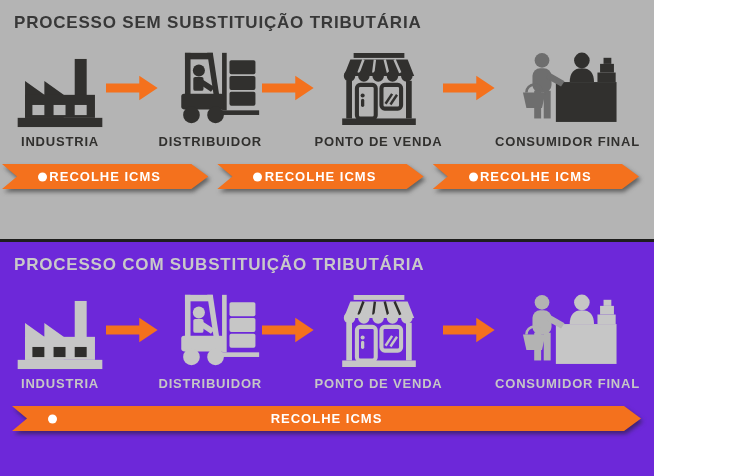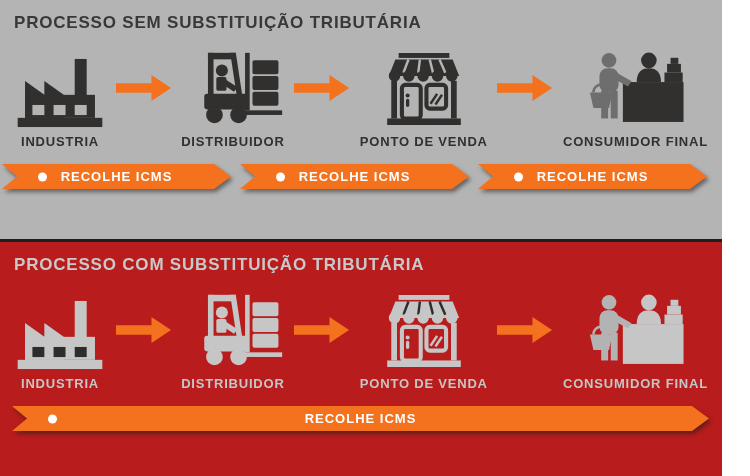--- a/index.html
+++ b/index.html
@@ -1,28 +1,28 @@
 <!DOCTYPE html>
 <html><head>
 <meta charset="utf-8">
 <style>
   html,body { margin:0; padding:0; }
   body { font-family:"Liberation Sans", sans-serif; }
 
   .infographic {
-    width:722px; height:476px; overflow:hidden; position:relative;
+    width:654px; height:476px; overflow:hidden; position:relative;
   }
 
   .panel { width:100%; box-sizing:border-box; }
   .panel-top {
     height:239px; background:#b4b4b4;
     --icon:#31302e; --muted:#6e6e6e; --cut:#b4b4b4; --text:#383838;
   }
   .panel-bottom {
-    height:237px; background:#b91c1c; border-top:3px solid #1e1e1d;
+    height:237px; background:#6d28d9; border-top:3px solid #1e1e1d;
     --icon:#c6c6c6; --muted:#b3b3b3; --cut:#2e2d2b; --text:#c9c9c9;
   }
 
   .title {
     margin:0; padding:13px 0 0 14px;
     font-size:17px; font-weight:bold; letter-spacing:.8px;
     color:var(--text);
   }
 
   .stage-row {
@@ -30,21 +30,21 @@
     padding:0 14px; margin-top:8px; height:108px;
   }
   .stage { display:flex; flex-direction:column; align-items:center; color:var(--icon); }
   .stage svg { display:block; color:var(--icon); }
   .stage-label {
     font-size:13px; font-weight:bold; letter-spacing:.8px;
     margin-top:5px; color:var(--icon); white-space:nowrap;
   }
   .arrow-svg { align-self:center; margin-bottom:14px; color:#f4711d; }
 
-  .ribbon-row { display:flex; gap:9px; margin:15px 15px 0 2px;justify-content:flex-end; }
+  .ribbon-row { display:flex; gap:9px; margin:15px 15px 0 2px; }
   .panel-bottom .ribbon-row { margin:15px 13px 0 12px; }
   .ribbon-wrap { flex:1; filter:drop-shadow(2px 3px 2px rgba(30,30,30,.55)); }
   .ribbon {
     position:relative; height:25px; background:#f4711d;
     clip-path:polygon(0 0, calc(100% - 17px) 0, 100% 50%, calc(100% - 17px) 100%, 0 100%, 15px 50%);
   }
   .ribbon .dot {
     position:absolute; left:36px; top:50%; transform:translateY(-50%);
     width:9px; height:9px; border-radius:50%; background:#ffffff;
   }

